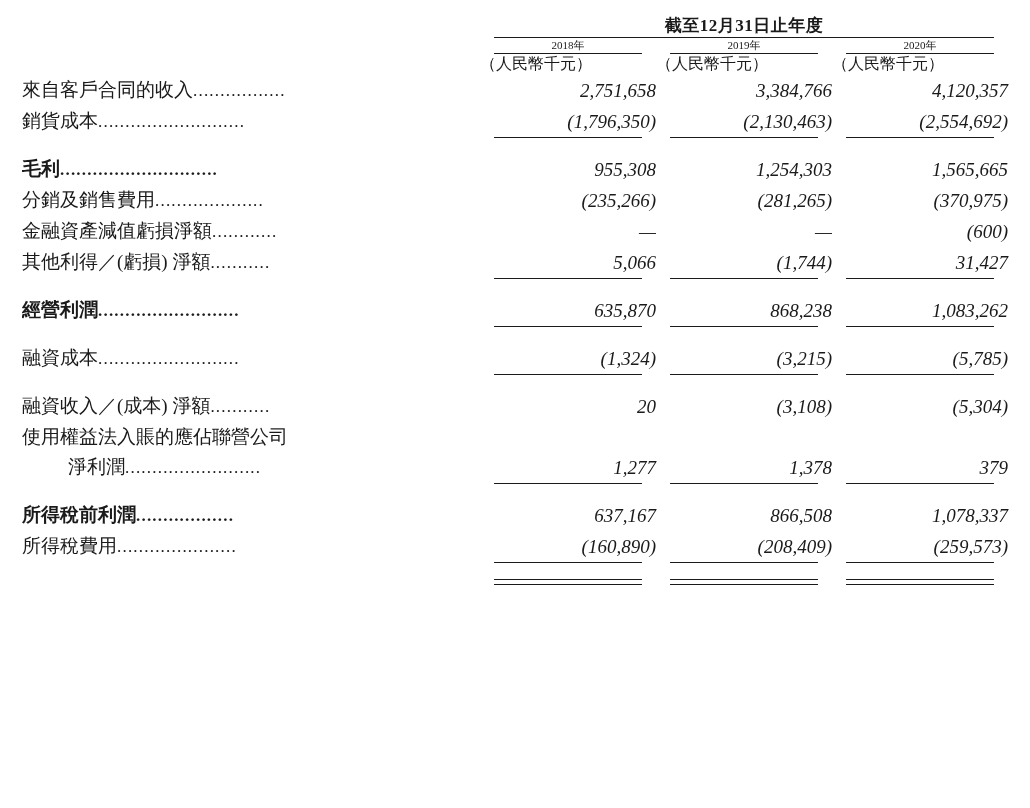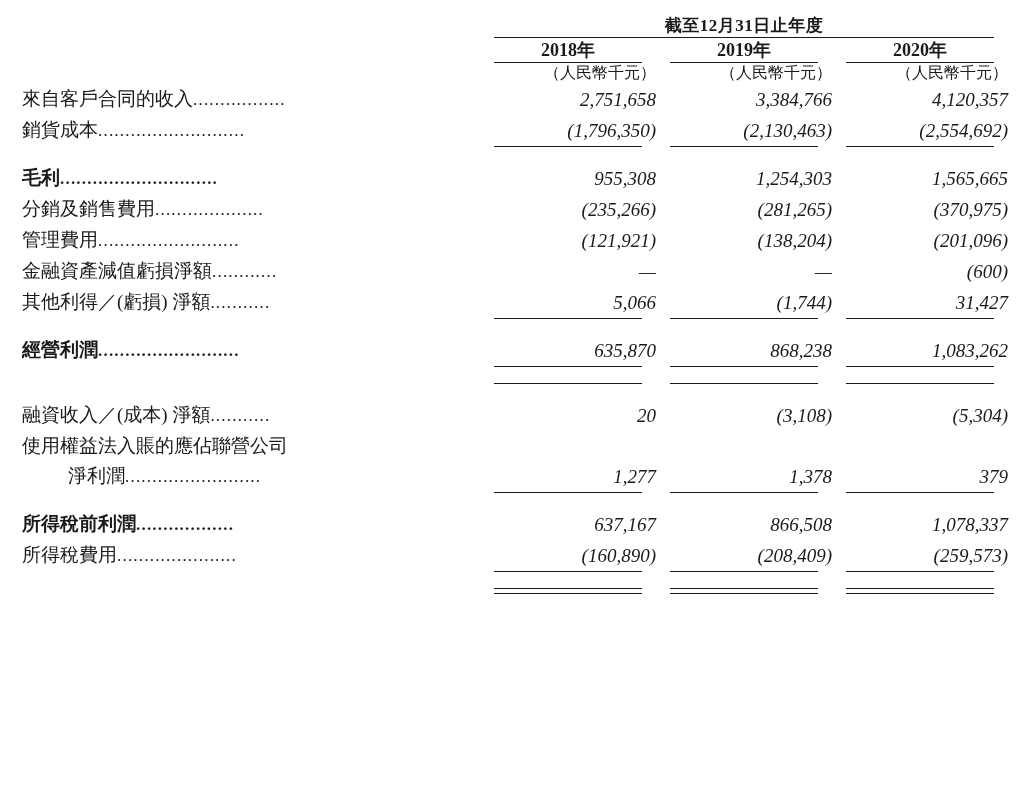--- a/index.html
+++ b/index.html
@@ -38,26 +38,26 @@
   
   .hdr-span {
     text-align: center;
     font-size: 17px;
     font-weight: bold;
     letter-spacing: 0.5px;
     padding-bottom: 5px;
   }
   .yr {
     text-align: center;
-    font-size: 18px;
-    font-weight: bold;
+    font-size: 11px;
+    font-weight: normal;
     padding: 6px 0 7px 0;
   }
   .unit {
-    text-align: right;
+    text-align: left;
     font-size: 16px;
     padding: 7px 0 4px 0;
   }
 
   
   .lbl {
     font-size: 19px;
     line-height: 30px;
     white-space: nowrap;
     overflow: hidden;
@@ -193,26 +193,20 @@
         <td class="num">1,565,665</td>
       </tr>
 
       <tr>
         <td class="lbl"><span>分銷及銷售費用</span><span class="dots">....................</span></td>
         <td class="num">(235,266)</td>
         <td class="num">(281,265)</td>
         <td class="num">(370,975)</td>
       </tr>
 
-      <tr>
-        <td class="lbl"><span>管理費用</span><span class="dots">..........................</span></td>
-        <td class="num">(121,921)</td>
-        <td class="num">(138,204)</td>
-        <td class="num">(201,096)</td>
-      </tr>
 
       <tr>
         <td class="lbl"><span>金融資產減值虧損淨額</span><span class="dots">............</span></td>
         <td class="num">—</td>
         <td class="num">—</td>
         <td class="num">(600)</td>
       </tr>
 
 
       <tr>
@@ -267,20 +261,26 @@
       </tr>
 
       <tr class="gap">
           <td></td>
           <td></td>
           <td></td>
           <td></td>
         </tr>
 
 
+      <tr>
+        <td class="lbl"><span>融資成本</span><span class="dots">..........................</span></td>
+        <td class="num">(1,324)</td>
+        <td class="num">(3,215)</td>
+        <td class="num">(5,785)</td>
+      </tr>
 
       <tr class="sep">
         <td class="nosep">
             <div></div>
           </td>
         <td class="sepcell">
             <div></div>
           </td>
         <td class="sepcell">
             <div></div>

